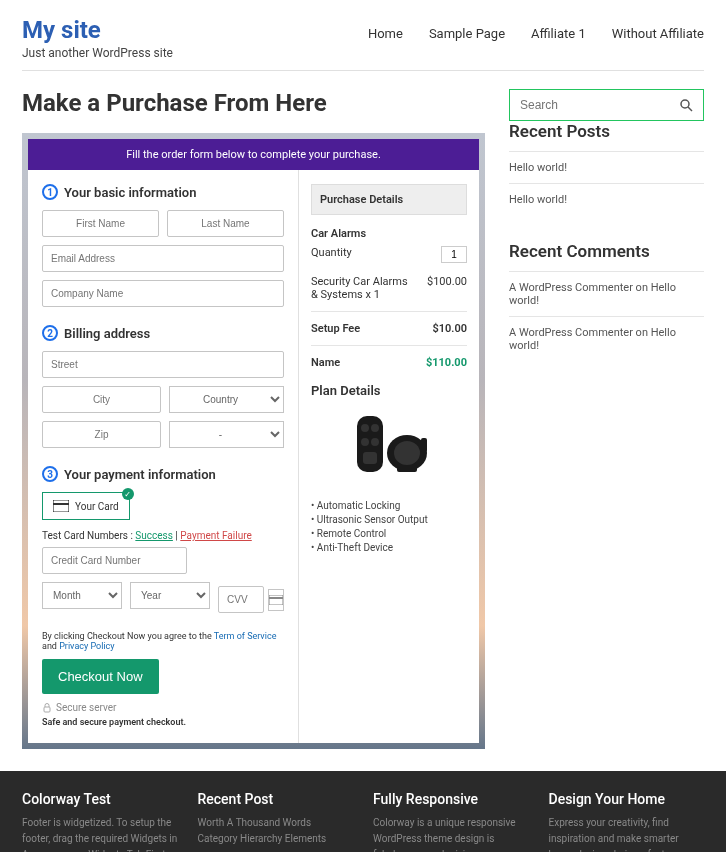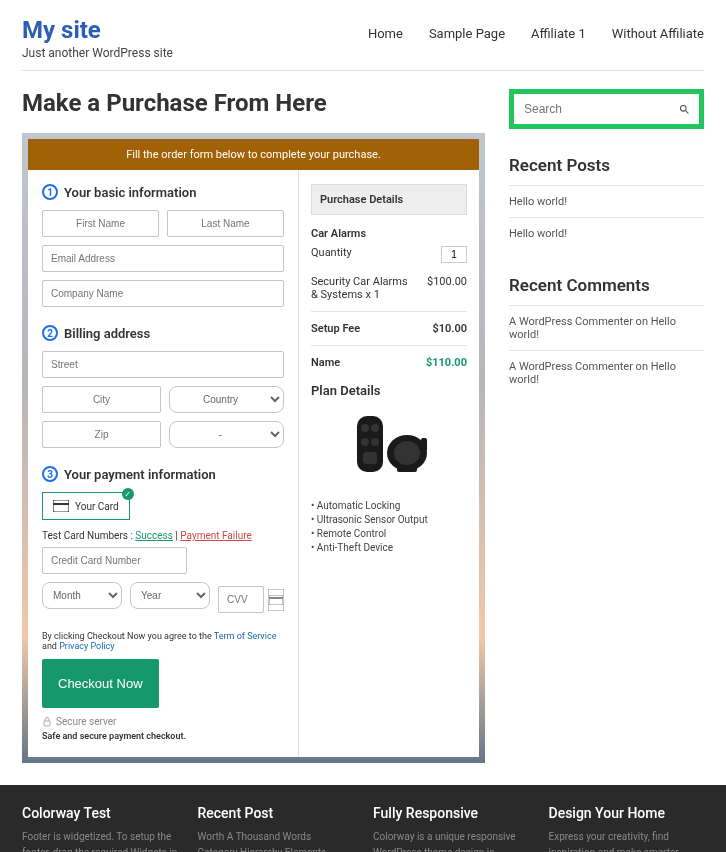--- a/index.html
+++ b/index.html
@@ -16,65 +16,65 @@
 
 
 .main-wrap { display: flex; gap: 24px; padding: 0 22px 22px; }
 .content { flex: 1; }
 .sidebar { width: 195px; }
 .page-title { font-size: 24px; font-weight: 700; margin-bottom: 16px; }
 
 
 .order-outer { background: linear-gradient(180deg,#c0c6d0 0%,#b8b5ba 40%,#f0c8a8 80%,#65768a 100%); padding: 6px; }
 .order-inner { background: #fff; }
-.order-banner { background: #a16207; color: #fff; text-align: center; padding: 9px; font-size: 11px; }
+.order-banner { background: #4c1d95; color: #fff; text-align: center; padding: 9px; font-size: 11px; }
 .order-body { display: flex; }
 .order-left { flex: 1; padding: 14px 14px 16px; border-right: 1px solid #e0e0e0; }
 .order-right { width: 180px; padding: 14px 12px 16px; }
 
 .sec-head { display: flex; align-items: center; gap: 6px; margin-bottom: 10px; font-weight: 600; font-size: 13px; }
 .circ { width: 16px; height: 16px; border: 2px solid #1e6fea; border-radius: 50%; display: inline-flex; align-items: center; justify-content: center; font-size: 10px; color: #1e6fea; font-weight: 700; }
 
 .row2 { display: flex; gap: 8px; }
 .row2 > * { flex: 1; text-align: center; }
 .inp { width: 100%; border: 1px solid #c5c5c5; padding: 7px 8px; font-size: 10px; margin-bottom: 8px; border-radius: 2px; }
-.sel { width: 100%; border: 1px solid #c5c5c5; padding: 6px 6px; font-size: 10px; margin-bottom: 8px; border-radius: 8px; background: #fff; color: #666; }
+.sel { width: 100%; border: 1px solid #c5c5c5; padding: 6px 6px; font-size: 10px; margin-bottom: 8px; border-radius: 0; background: #fff; color: #666; }
 
 .card-btn { display: inline-flex; align-items: center; gap: 6px; border: 1px solid #14986c; padding: 7px 10px; font-size: 10px; position: relative; margin-bottom: 10px; }
 .card-btn .chk { position: absolute; top: -5px; right: -5px; width: 12px; height: 12px; background: #14986c; border-radius: 50%; color: #fff; font-size: 8px; display: flex; align-items: center; justify-content: center; }
 .test-note { font-size: 10px; margin-bottom: 6px; }
 .test-note .s { color: #14986c; }
 .test-note .f { color: #d04848; }
 .three { display: flex; gap: 8px; }
 .three > * { flex: 1; }
 .cvv-box { display: flex; gap: 4px; align-items: center; justify-content: center; }
 .cvv-box .inp { margin-bottom: 0; }
 .card-icon { width: 22px; height: 22px; border: 1px solid #c5c5c5; display: flex; align-items: center; justify-content: center; }
 
 .terms { font-size: 9px; margin: 14px 0 8px; }
 .terms a { color: #156ab3; text-decoration: none; }
-.checkout { background: #14986c; color: #fff; border: none; padding: 17px 16px; font-size: 13px; border-radius: 2px; cursor: pointer; }
+.checkout { background: #14986c; color: #fff; border: none; padding: 10px 16px; font-size: 13px; border-radius: 2px; cursor: pointer; }
 .secure { font-size: 10px; color: #888; margin-top: 8px; display: flex; align-items: center; gap: 4px; }
 .safe { font-size: 9px; font-weight: 600; margin-top: 4px; }
 
 
 .pd-head { background: #eee; padding: 8px; font-size: 11px; font-weight: 600; border: 1px solid #ddd; margin-bottom: 12px; }
 .pd-row { display: flex; justify-content: space-between; font-size: 11px; margin-bottom: 6px; }
 .pd-row.bold { font-weight: 600; }
 .pd-row .qty { width: 26px; border: 1px solid #ccc; text-align: center; font-size: 10px; padding: 2px; }
 .pd-sep { border-top: 1px solid #e5e5e5; margin: 10px 0; }
 .pd-total { color: #14986c; font-weight: 700; }
 .plan-h { font-size: 13px; font-weight: 600; margin-top: 14px; margin-bottom: 10px; }
 .plan-img { width: 120px; height: 80px; margin: 0 auto 12px; display: block; }
 .plan-list { list-style: none; font-size: 10px; color: #444; }
 .plan-list li::before { content: "• "; color: #444; }
 .plan-list li { margin-bottom: 3px; }
 
 
-.searchbox { border: 5px solid #22c55e; padding: 8px 10px; display: flex; align-items: center; justify-content: space-between; margin-bottom: 26px; }
+.searchbox { border: 1px solid #22c55e; padding: 8px 10px; display: flex; align-items: center; justify-content: space-between; }
 .searchbox input { border: none; outline: none; font-size: 12px; flex: 1; }
 .sb-h { font-size: 17px; font-weight: 600; margin-bottom: 10px; }
 .sb-item { border-top: 1px solid #e5e5e5; padding: 9px 0; font-size: 11px; color: #555; }
 .sb-item a { color: #555; text-decoration: none; }
 .sb-section { margin-bottom: 26px; }
 
 
 .footer-dark { background: #2a2a2a; color: #aaa; padding: 20px 22px; display: flex; gap: 20px; font-size: 10px; }
 .footer-dark .col { flex: 1; }
 .footer-dark h3 { color: #fff; font-size: 14px; font-weight: 500; margin-bottom: 8px; }

